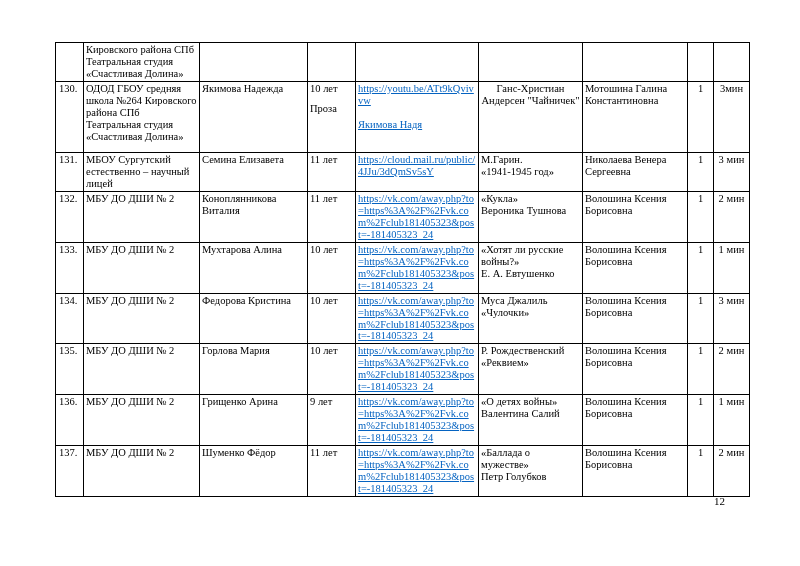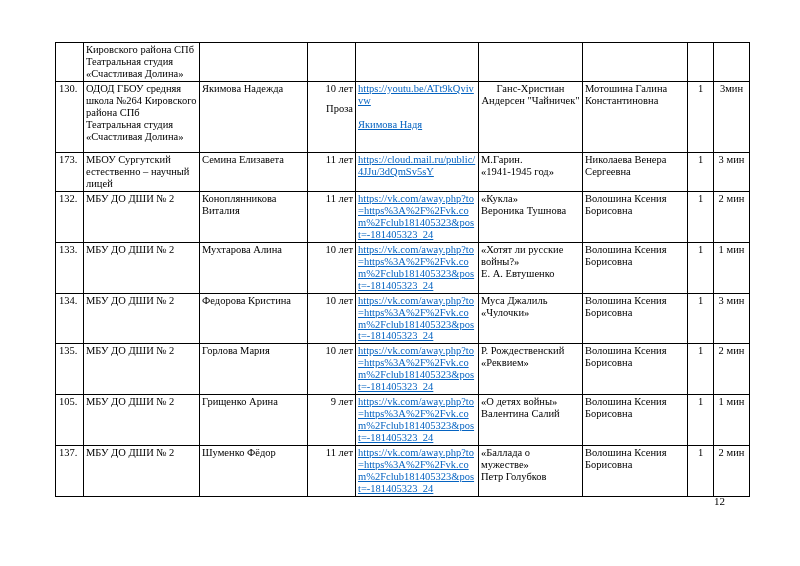--- a/index.html
+++ b/index.html
@@ -30,21 +30,21 @@
     word-wrap:break-word;
   }
   tr:nth-child(1) td { height:35px; }
   tr:nth-child(2) td { height:71px; }
   tr:nth-child(3) td { height:38px; }
   tr:nth-child(n+4) td { height:49px; }
 
   .cell-number { text-align:left; padding-left:3px; }
   .cell-organization { text-align:left; }
   .cell-participant { text-align:left; }
-  .cell-age { text-align:right; }
+  .cell-age { text-align:left; }
   .cell-link { text-align:left; }
   .cell-work { text-align:left; white-space:pre-line; }
   tr:nth-child(2) .cell-work { text-align:center; }
   .cell-teacher { text-align:left;margin-top:31px; }
   .cell-count { text-align:center; }
   .cell-duration { text-align:center;margin-left:9px; }
 
   .cell-link a {
     display:block;
     color:#0563C1;
@@ -103,21 +103,21 @@
           <td class="cell-link">
             <a>https://youtu.be/ATt9kQvivvw</a>
             <a>Якимова Надя</a>
           </td>
           <td class="cell-work">Ганс-Христиан Андерсен "Чайничек"</td>
           <td class="cell-teacher">Мотошина Галина Константиновна</td>
           <td class="cell-count">1</td>
           <td class="cell-duration">3мин</td>
         </tr>
         <tr>
-          <td class="cell-number">173.</td>
+          <td class="cell-number">131.</td>
           <td class="cell-organization">МБОУ Сургутский естественно – научный лицей</td>
           <td class="cell-participant">Семина Елизавета</td>
           <td class="cell-age">
             <div>11 лет</div>
           </td>
           <td class="cell-link">
             <a>https://cloud.mail.ru/public/4JJu/3dQmSv5sY</a>
           </td>
           <td class="cell-work">М.Гарин.
 «1941-1945 год»</td>
@@ -183,21 +183,21 @@
           <td class="cell-link">
             <a>https://vk.com/away.php?to=https%3A%2F%2Fvk.com%2Fclub181405323&amp;post=-181405323_24</a>
           </td>
           <td class="cell-work">Р. Рождественский
 «Реквием»</td>
           <td class="cell-teacher">Волошина Ксения Борисовна</td>
           <td class="cell-count">1</td>
           <td class="cell-duration">2 мин</td>
         </tr>
         <tr>
-          <td class="cell-number">105.</td>
+          <td class="cell-number">136.</td>
           <td class="cell-organization">МБУ ДО ДШИ № 2</td>
           <td class="cell-participant">Грищенко Арина</td>
           <td class="cell-age">
             <div>9 лет</div>
           </td>
           <td class="cell-link">
             <a>https://vk.com/away.php?to=https%3A%2F%2Fvk.com%2Fclub181405323&amp;post=-181405323_24</a>
           </td>
           <td class="cell-work">«О детях войны»
 Валентина Салий</td>

